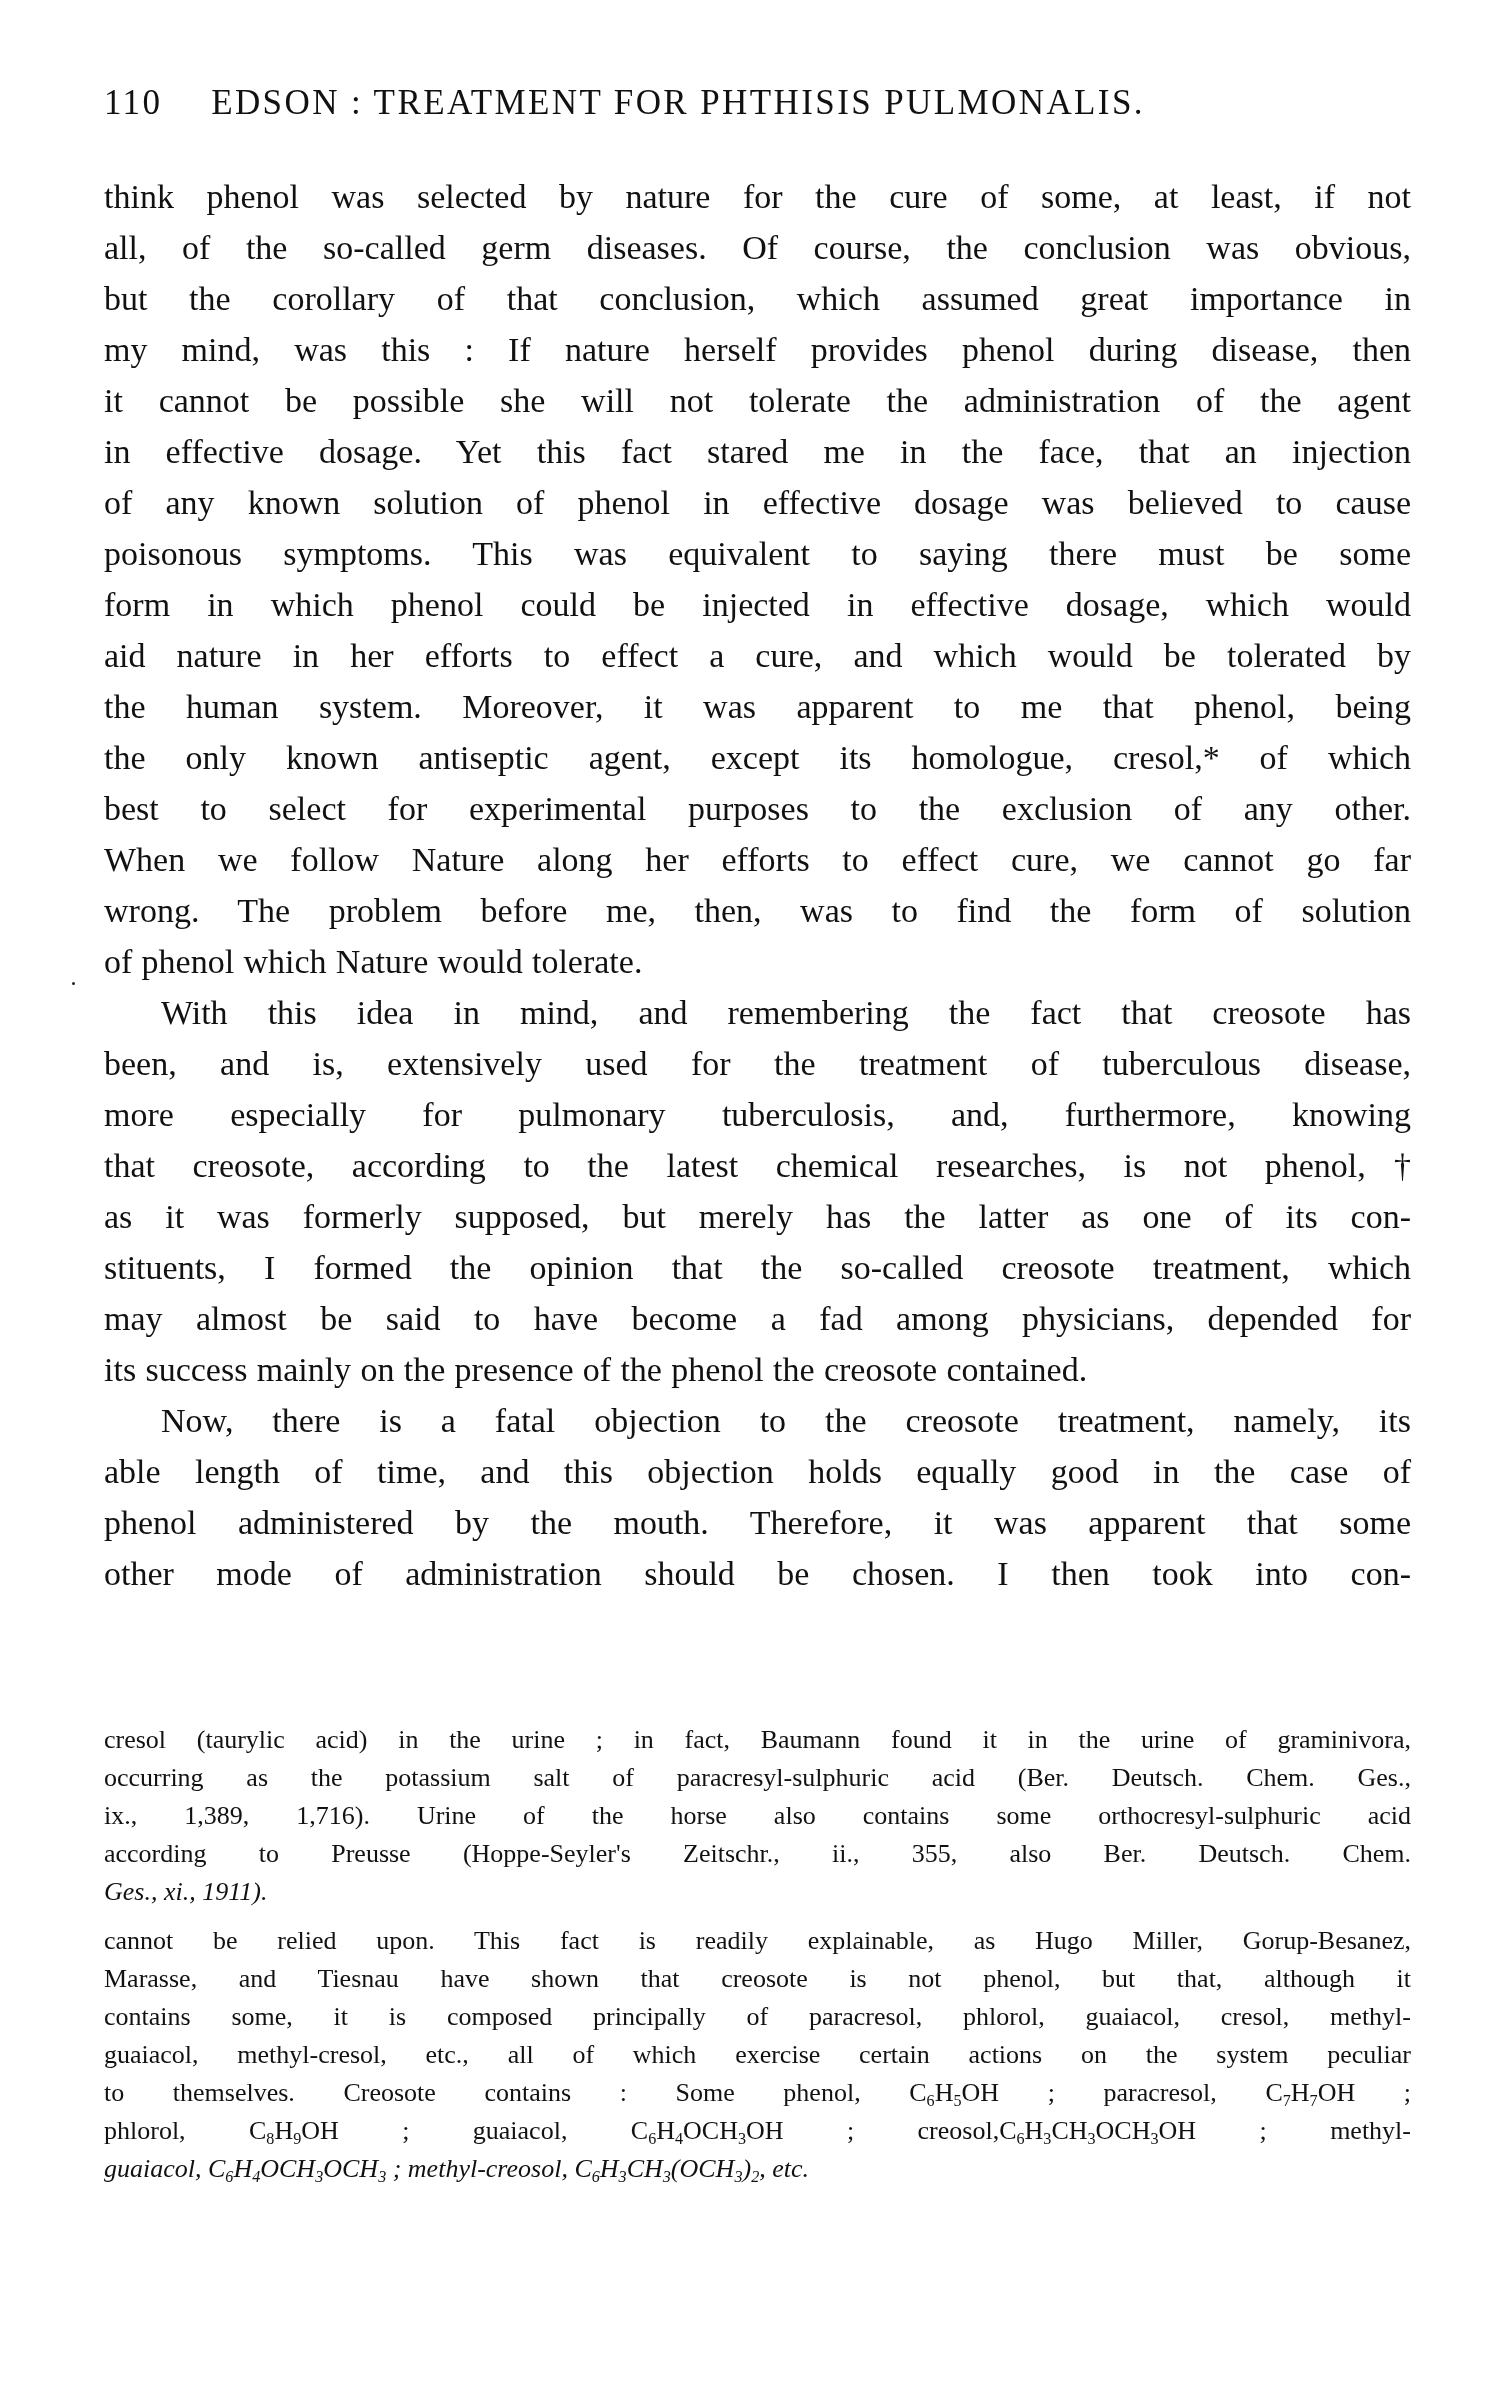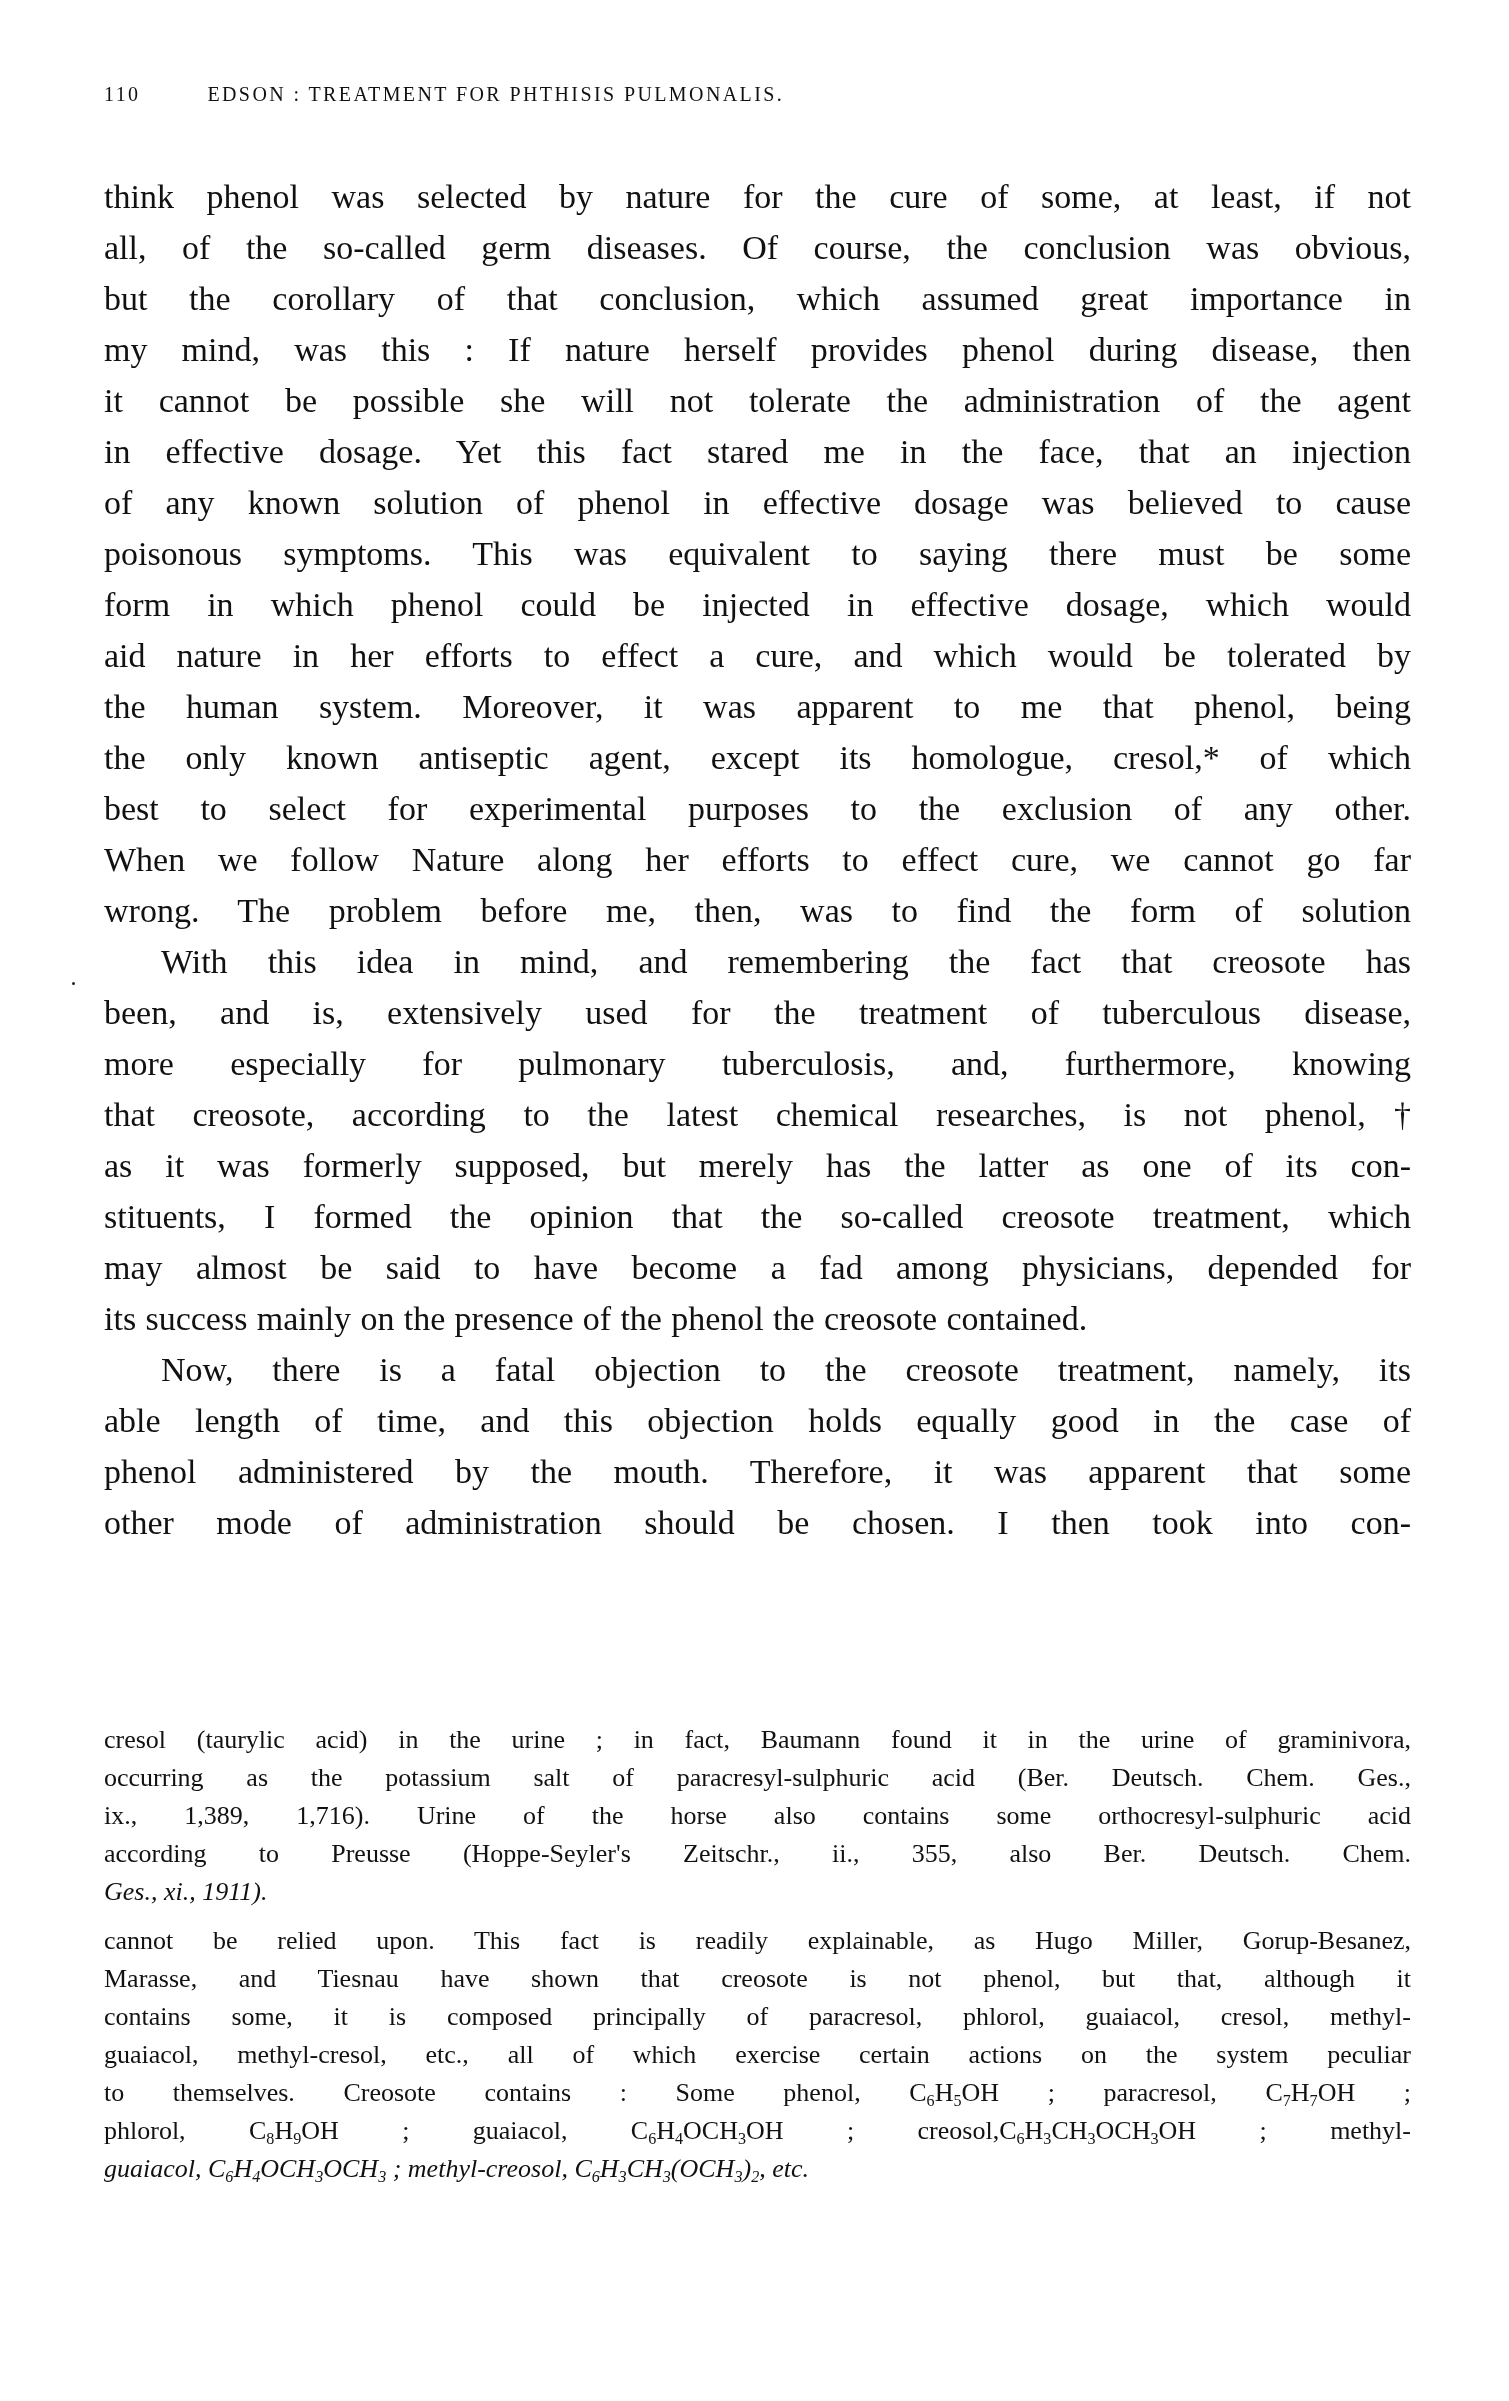--- a/index.html
+++ b/index.html
@@ -21,21 +21,21 @@
       top: 0;
       width: 1307px;
     }
     .running-head {
       position: absolute;
       top: 83px;
       left: 0;
       width: 1307px;
       height: 40px;
       font-family: "Liberation Serif", "DejaVu Serif", serif;
-      font-size: 20px;
+      font-size: 35px;
       letter-spacing: 2.4px;
       white-space: nowrap;
     }
     .running-head .folio {
       display: inline-block;
       width: 96px;
     }
     .running-head .title {
       display: inline-block;
     }
@@ -123,20 +123,21 @@
         <span class="line">in effective dosage.  Yet this fact stared me in the face, that an injection</span>
         <span class="line">of any known solution of phenol in effective dosage was believed to cause</span>
         <span class="line">poisonous symptoms.  This was equivalent to saying there must be some</span>
         <span class="line">form in which phenol could be injected in effective dosage, which would</span>
         <span class="line">aid nature in her efforts to effect a cure, and which would be tolerated by</span>
         <span class="line">the human system.  Moreover, it was apparent to me that phenol, being</span>
         <span class="line">the only known antiseptic agent, except its homologue, cresol,* of which</span>
         <span class="line">best to select for experimental purposes to the exclusion of any other.</span>
         <span class="line">When we follow Nature along her efforts to effect cure, we cannot go far</span>
         <span class="line">wrong.  The problem before me, then, was to find the form of solution</span>
+        <span class="line end">of phenol which Nature would tolerate.</span>
       </div>
       <div>
         <span class="line indent">With this idea in mind, and remembering the fact that creosote has</span>
         <span class="line">been, and is, extensively used for the treatment of tuberculous disease,</span>
         <span class="line">more especially for pulmonary tuberculosis, and, furthermore, knowing</span>
         <span class="line">that creosote, according to the latest chemical researches, is not phenol,†</span>
         <span class="line">as it was formerly supposed, but merely has the latter as one of its con-</span>
         <span class="line">stituents, I formed the opinion that the so-called creosote treatment, which</span>
         <span class="line">may almost be said to have become a fad among physicians, depended for</span>
         <span class="line end">its success mainly on the presence of the phenol the creosote contained.</span>

